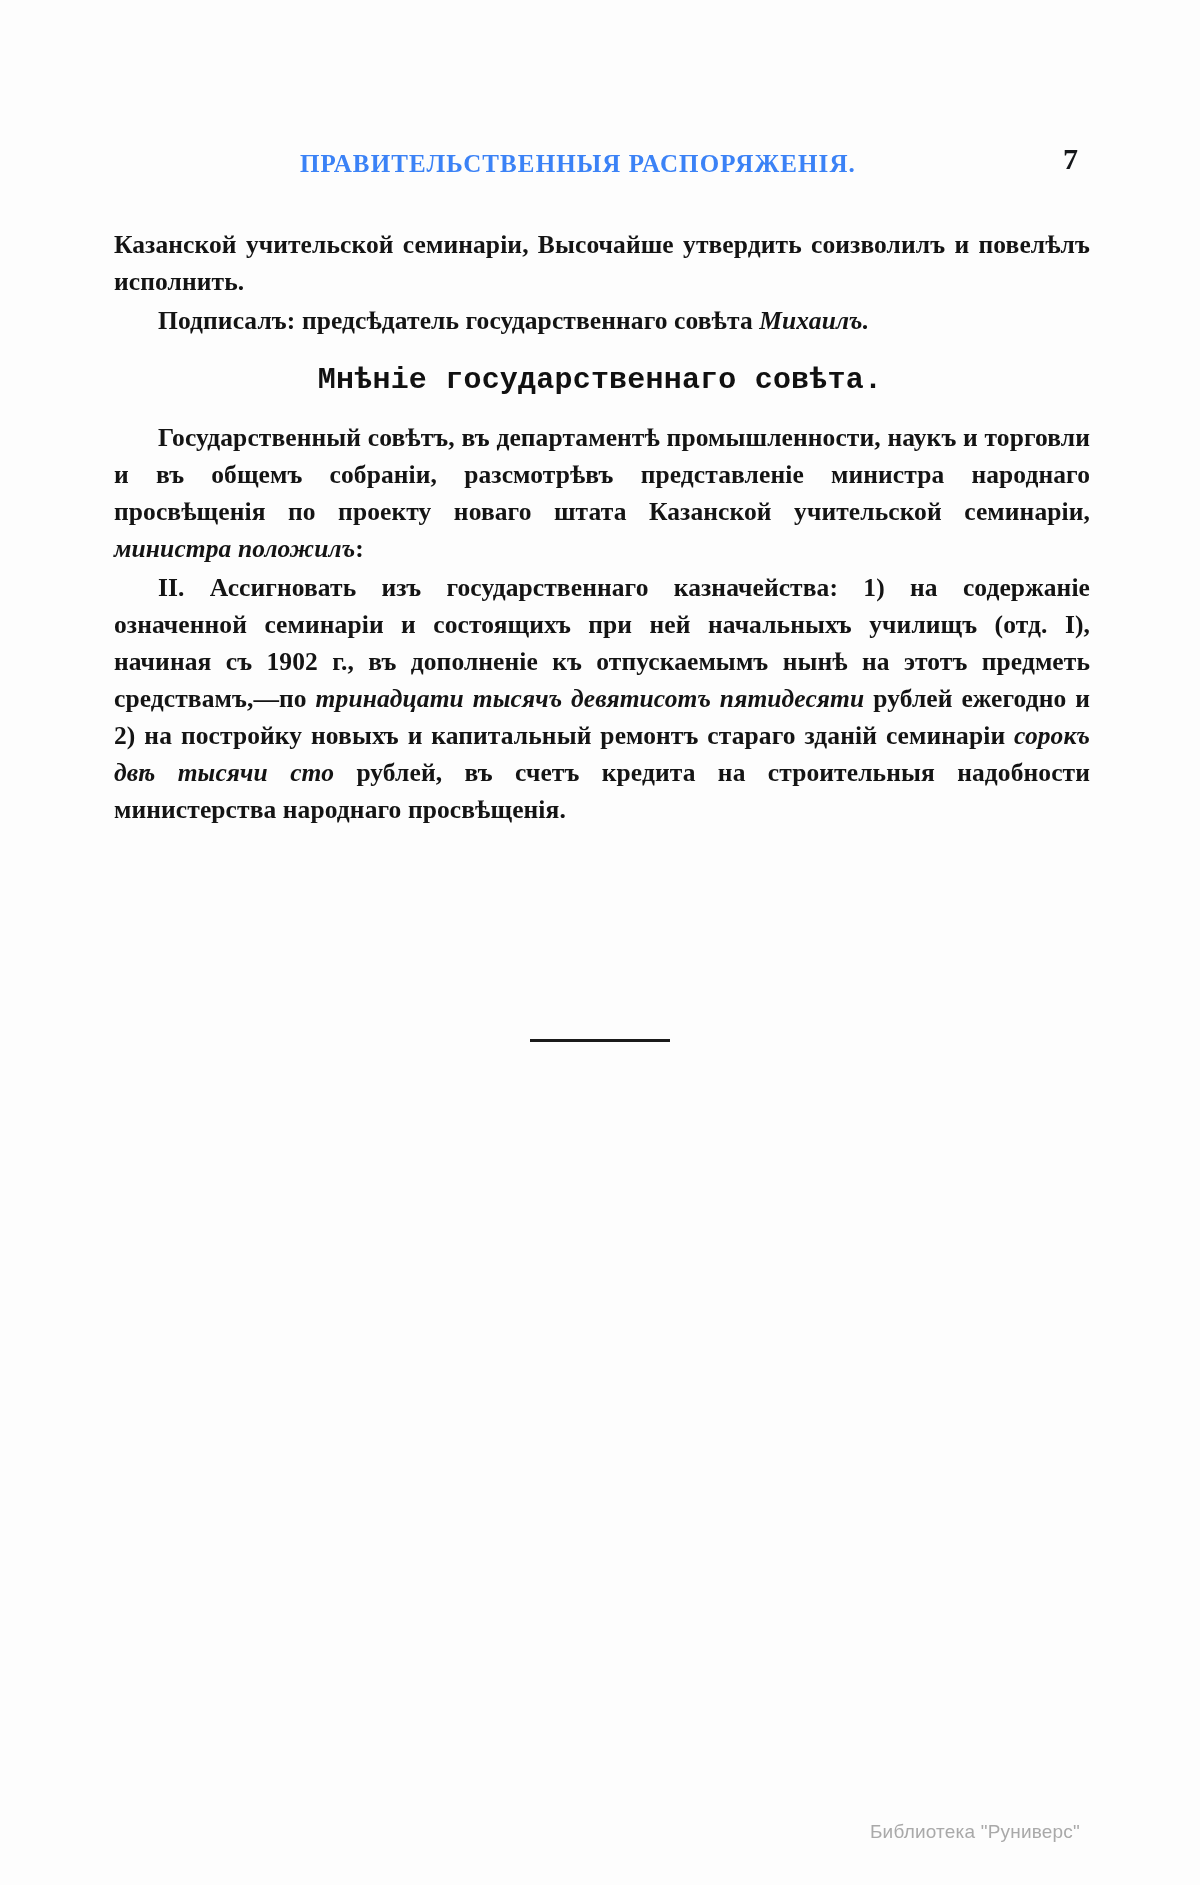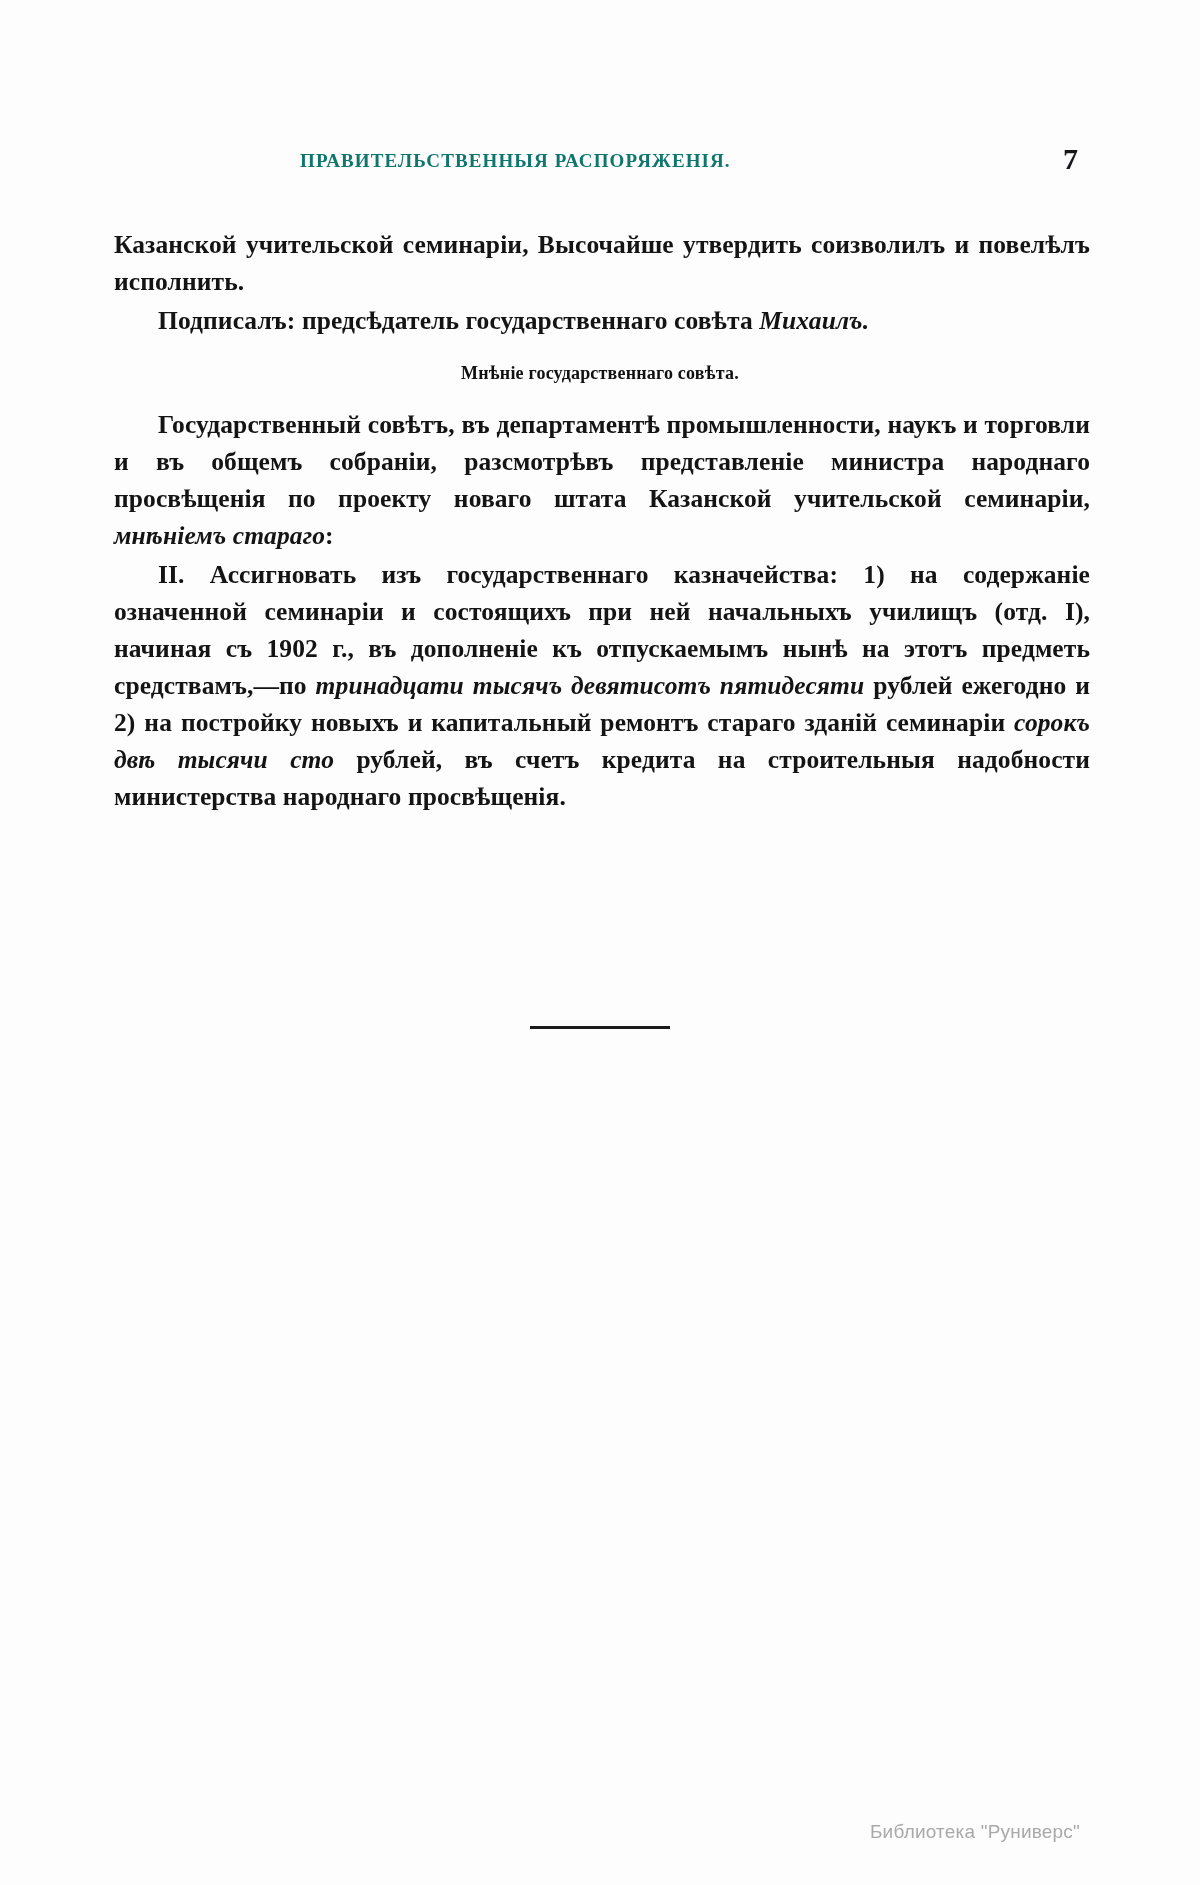--- a/index.html
+++ b/index.html
@@ -37,23 +37,23 @@
     position: relative;
     height: 40px;
     margin-bottom: 36px;
   }
   .running-head .rh-title {
     position: absolute;
     left: 190px;
     top: 0;
     font-family: "Liberation Serif", serif;
     font-weight: bold;
-    font-size: 19px;
+    font-size: 25px;
     letter-spacing: 1.1px;
-    color: #0f766e;
+    color: #3b82f6;
   }
   .running-head .rh-page {
     position: absolute;
     right: 12px;
     top: -8px;
     font-family: "Liberation Serif", serif;
     font-weight: bold;
     font-size: 30px;
     color: #15171a;
   }
@@ -73,22 +73,22 @@
     text-indent: 44px;
   }
   .ital {
     font-style: italic;
   }
 
   
   h2.section-heading {
     margin: 24px 0 22px 0;
     text-align: center;
-    font-family: Liberation Serif, serif;
-    font-size: 18px;
+    font-family: Liberation Mono, monospace;
+    font-size: 30px;
     font-weight: bold;
     letter-spacing: 0.2px;
     color: #111111;
   }
 
   
   .divider-wrap {
     margin-top: 200px;
     text-align: center;
   }
@@ -126,21 +126,21 @@
       <span>Казанской учительской семинаріи, Высочайше утвердить соизволилъ и повелѣлъ исполнить.</span>
     </p>
 
     <p class="para indent">
       <span>Подписалъ: предсѣдатель государственнаго совѣта </span><span class="ital">Михаилъ.</span>
     </p>
 
     <h2 class="section-heading">Мнѣніе государственнаго совѣта.</h2>
 
     <p class="para indent">
-      <span>Государственный совѣтъ, въ департаментѣ промышленности, наукъ и торговли и въ общемъ собраніи, разсмотрѣвъ представленіе министра народнаго просвѣщенія по проекту новаго штата Казанской учительской семинаріи, </span><span class="ital">мнѣніемъ стараго</span><span>:</span>
+      <span>Государственный совѣтъ, въ департаментѣ промышленности, наукъ и торговли и въ общемъ собраніи, разсмотрѣвъ представленіе министра народнаго просвѣщенія по проекту новаго штата Казанской учительской семинаріи, </span><span class="ital">министра положилъ</span><span>:</span>
     </p>
 
 
     <p class="para indent">
       <span>II. Ассигновать изъ государственнаго казначейства: 1) на содержаніе означенной семинаріи и состоящихъ при ней начальныхъ училищъ (отд. I), начиная съ 1902 г., въ дополненіе къ отпускаемымъ нынѣ на этотъ предметь средствамъ,—по </span><span class="ital">тринадцати тысячъ девятисотъ пятидесяти</span><span> рублей ежегодно и 2) на постройку новыхъ и капитальный ремонтъ стараго зданій семинаріи </span><span class="ital">сорокъ двѣ тысячи сто</span><span> рублей, въ счетъ кредита на строительныя надобности министерства народнаго просвѣщенія.</span>
     </p>
 
 
     <div class="divider-wrap">
       <span class="divider"></span>

